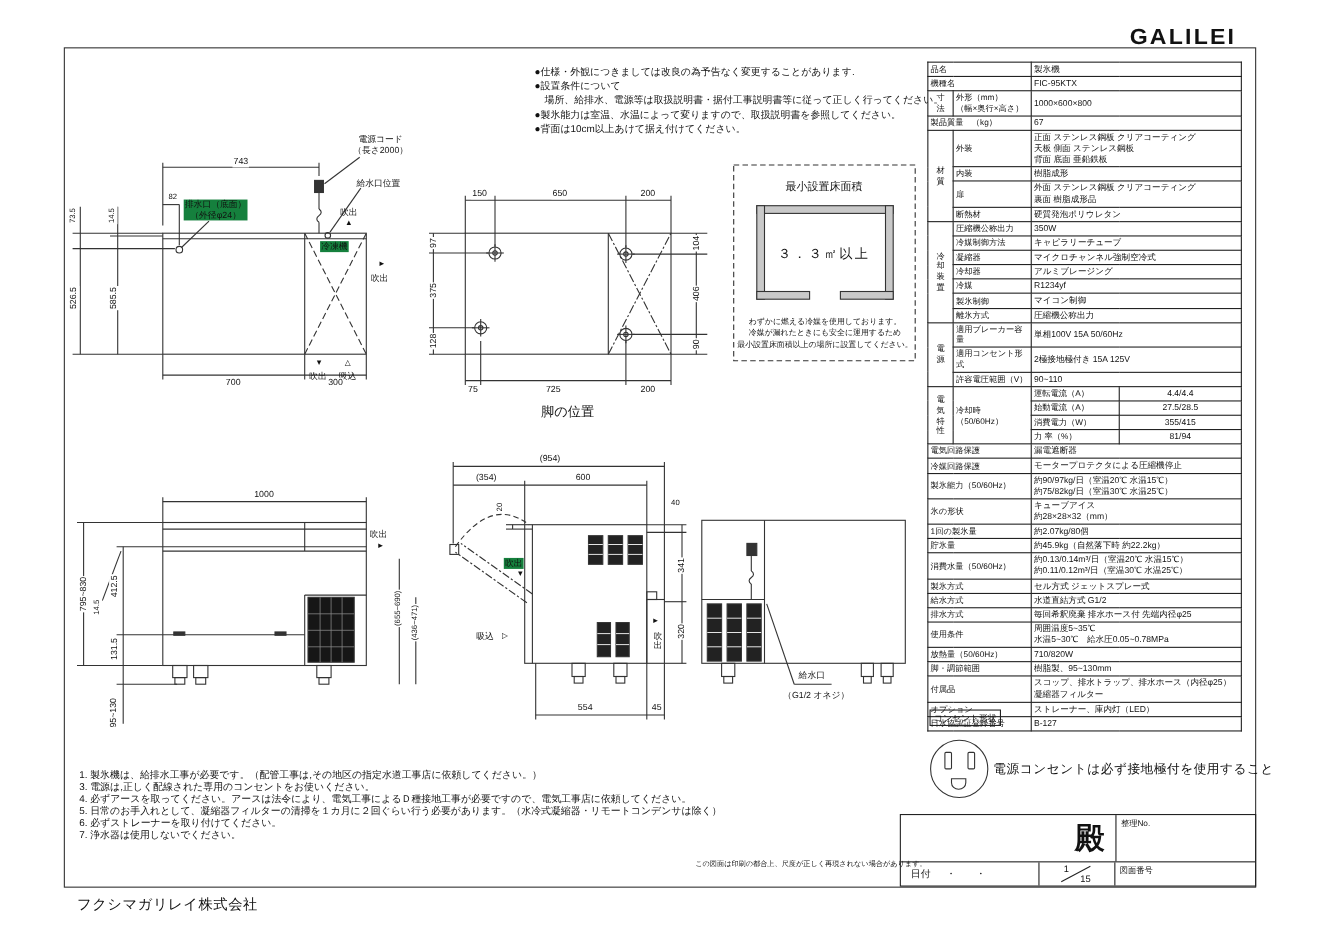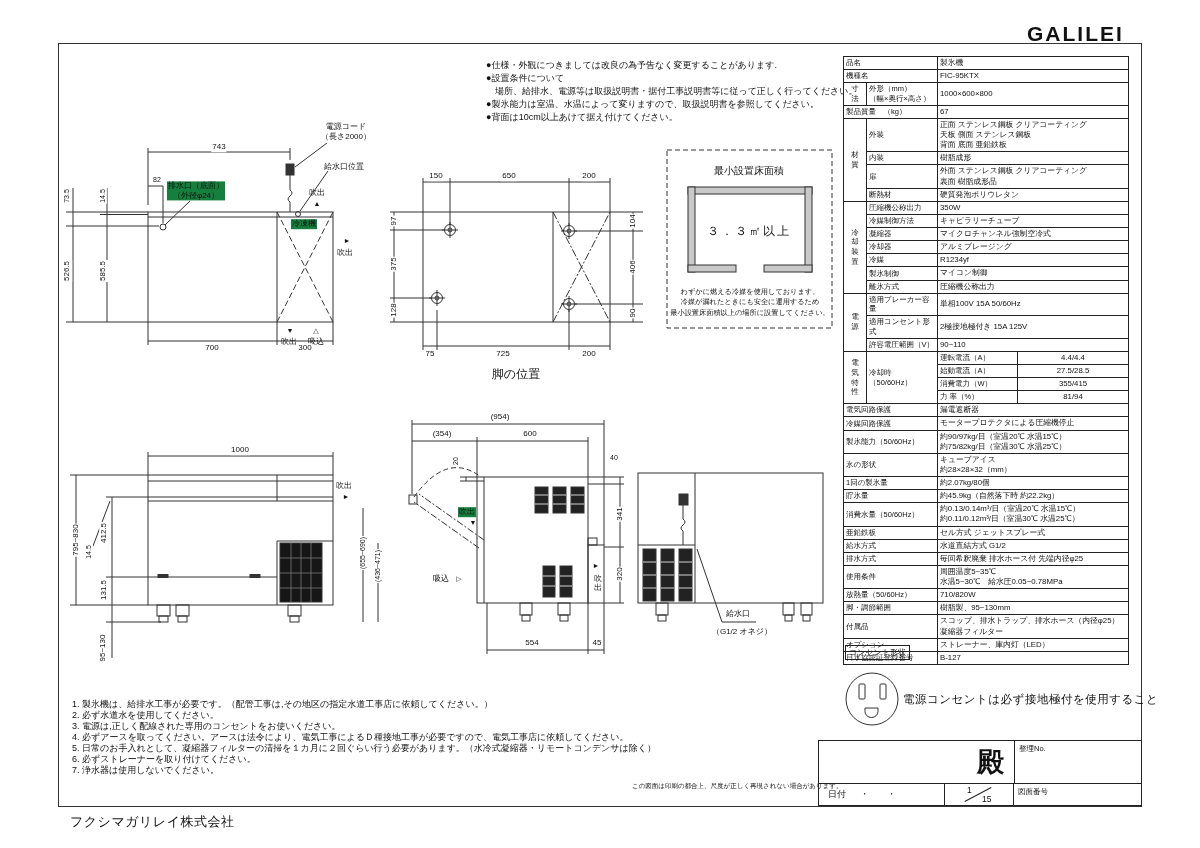--- a/index.html
+++ b/index.html
@@ -292,21 +292,20 @@
   <div class="notes-top">
     <div>●仕様・外観につきましては改良の為予告なく変更することがあります.</div>
     <div>●設置条件について</div>
     <div class="indent">場所、給排水、電源等は取扱説明書・据付工事説明書等に従って正しく行ってください。</div>
     <div>●製氷能力は室温、水温によって変りますので、取扱説明書を参照してください。</div>
     <div>●背面は10cm以上あけて据え付けてください。</div>
   </div>
 
   <div class="notes-bottom">
     <div>1. 製氷機は、給排水工事が必要です。（配管工事は,その地区の指定水道工事店に依頼してください。）</div>
-    <div>2. 必ず水道水を使用してください。</div>
     <div>3. 電源は,正しく配線された専用のコンセントをお使いください。</div>
     <div>4. 必ずアースを取ってください。アースは法令により、電気工事によるＤ種接地工事が必要ですので、電気工事店に依頼してください。</div>
     <div>5. 日常のお手入れとして、凝縮器フィルターの清掃を１カ月に２回ぐらい行う必要があります。（水冷式凝縮器・リモートコンデンサは除く）</div>
     <div>6. 必ずストレーナーを取り付けてください。</div>
     <div>7. 浄水器は使用しないでください。</div>
   </div>
 
   <span class="lbl pre" style="left:346px;top:132px">電源コード
 （長さ2000）</span>
   <span class="lbl pre bgw" style="left:196px;top:191px">排水口（底面）
@@ -522,21 +521,21 @@
       <tr>
           <td colspan="2">貯氷量</td>
           <td colspan="2" class="v">約45.9kg（自然落下時 約22.2kg）</td>
         </tr>
       <tr>
           <td colspan="2">消費水量（50/60Hz）</td>
           <td colspan="2" class="v">約0.13/0.14m³/日（室温20℃ 水温15℃）
 約0.11/0.12m³/日（室温30℃ 水温25℃）</td>
         </tr>
       <tr>
-          <td colspan="2">亜鉛鉄板</td>
+          <td colspan="2">製氷方式</td>
           <td colspan="2" class="v">セル方式 ジェットスプレー式</td>
         </tr>
       <tr>
           <td colspan="2">給水方式</td>
           <td colspan="2" class="v">水道直結方式 G1/2</td>
         </tr>
       <tr>
           <td colspan="2">排水方式</td>
           <td colspan="2" class="v">毎回希釈廃棄 排水ホース付 先端内径φ25</td>
         </tr>

